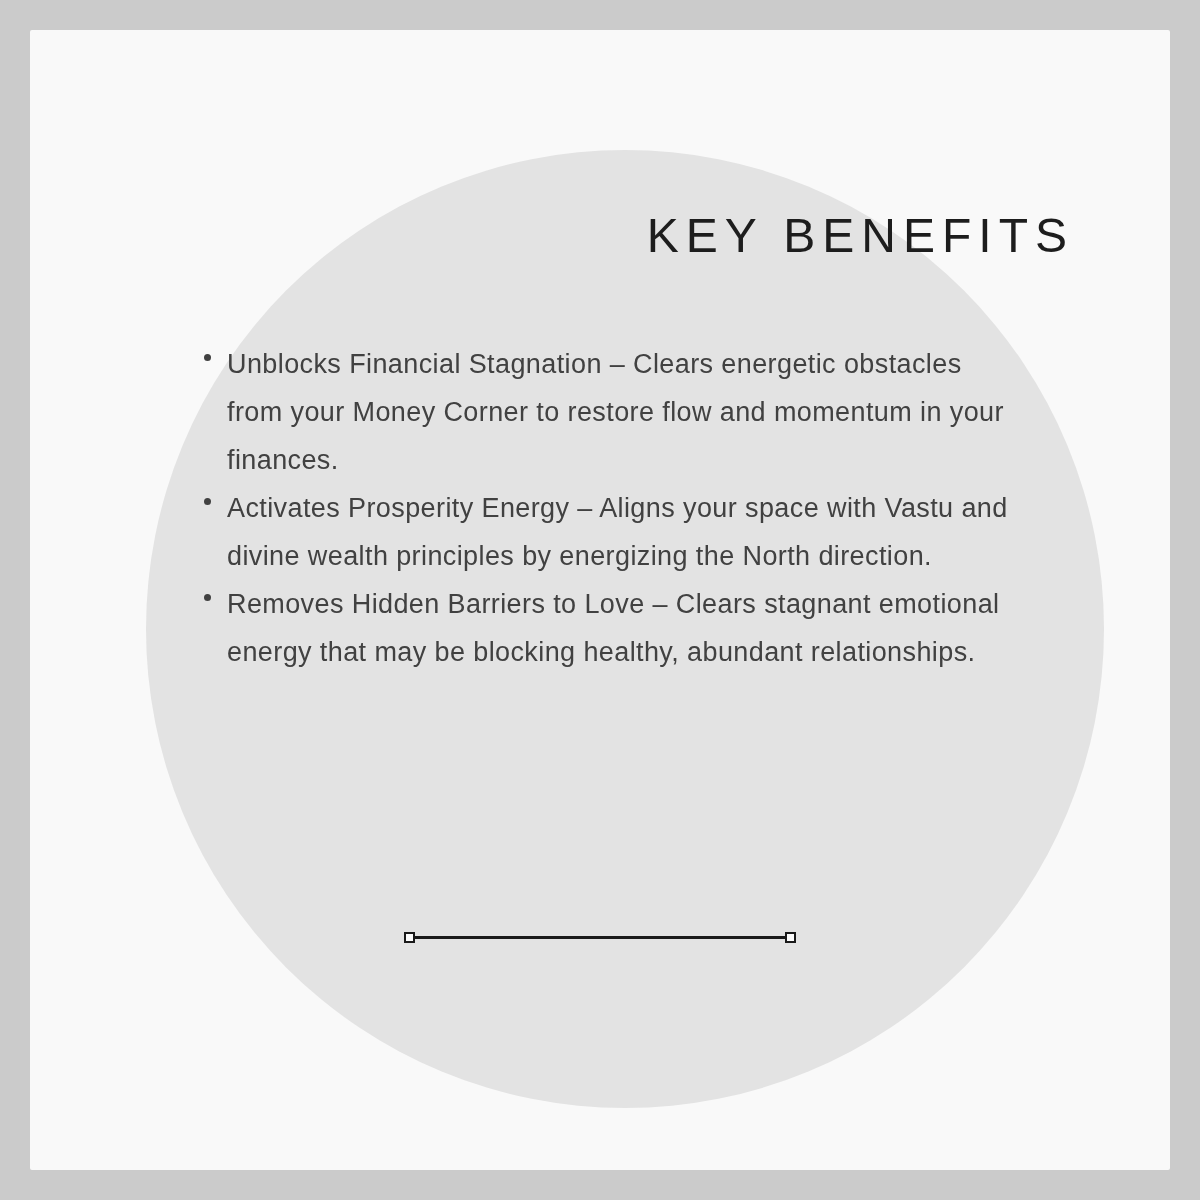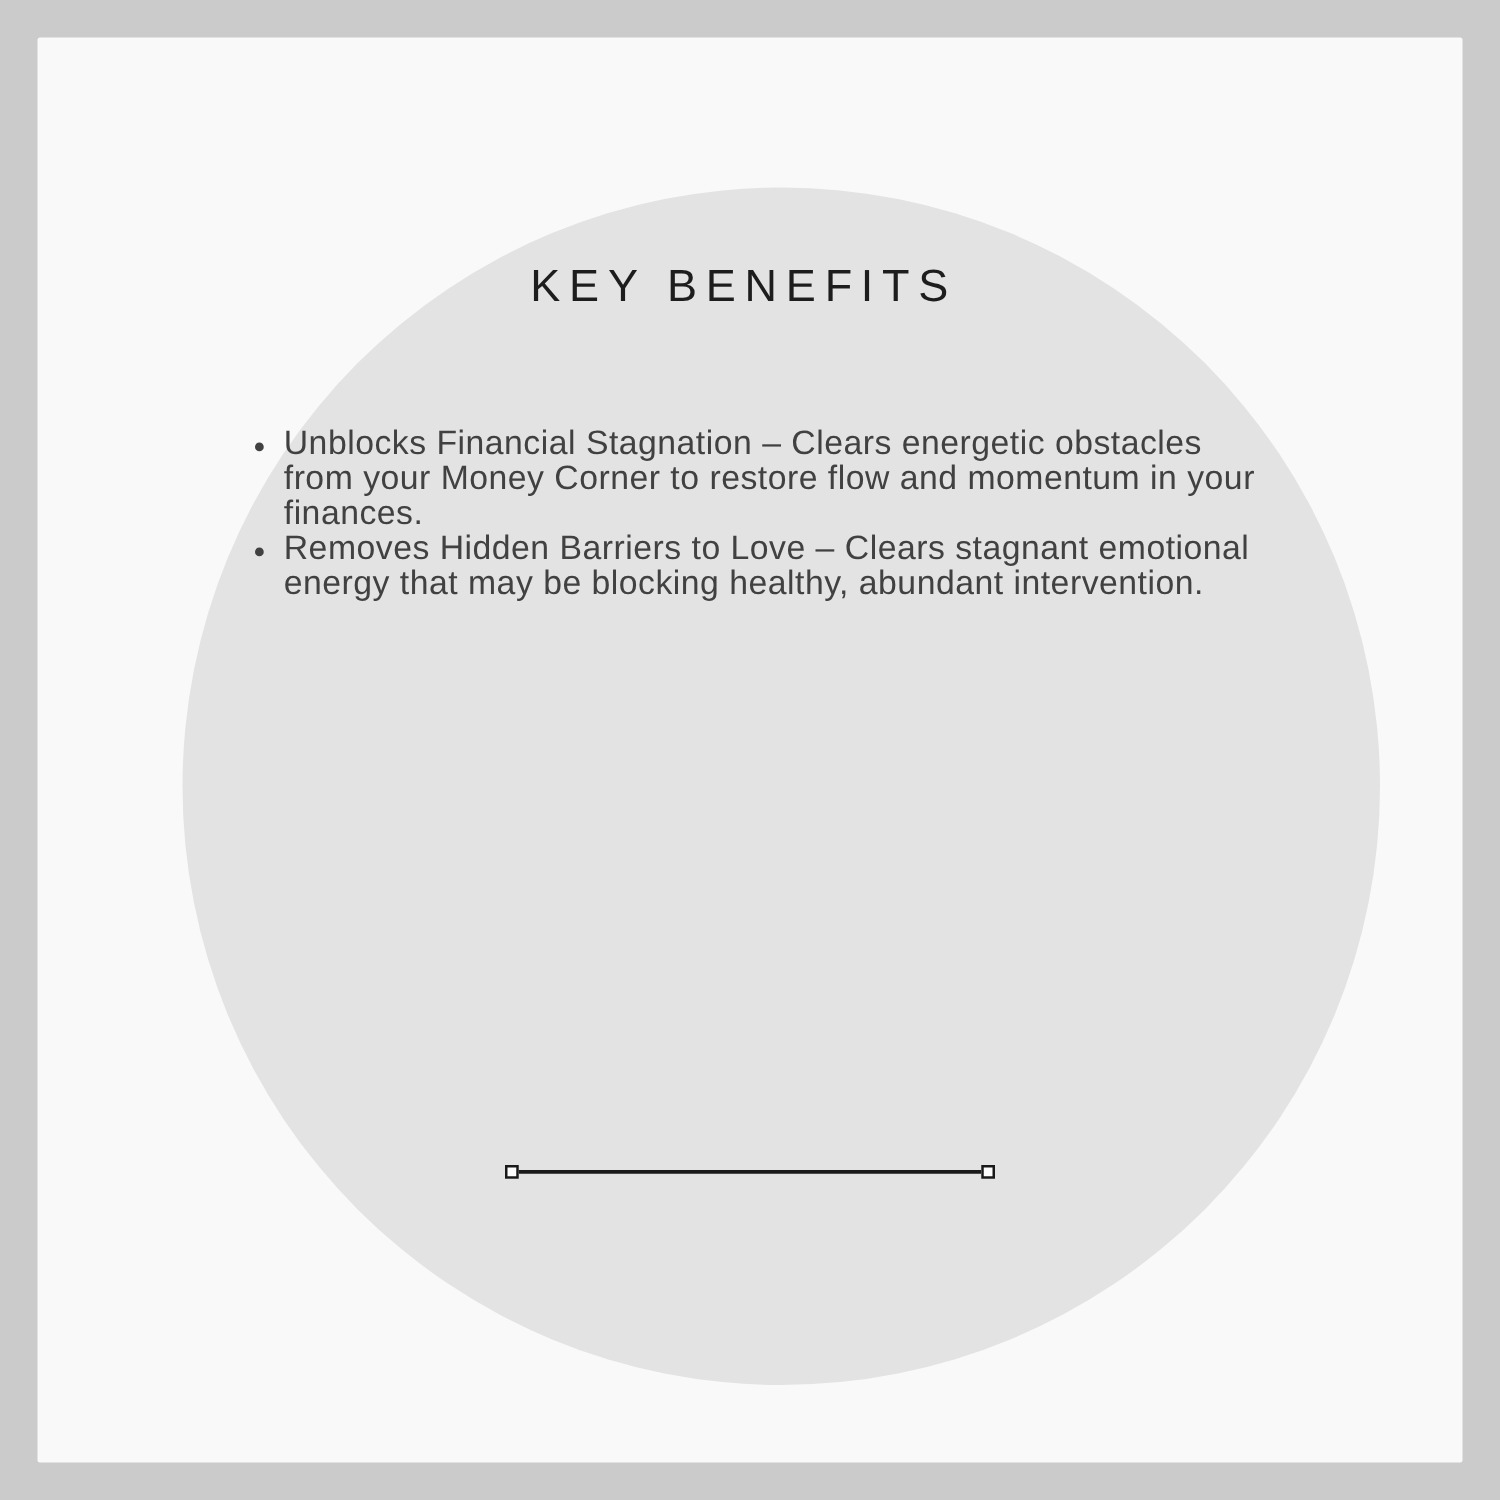--- a/index.html
+++ b/index.html
@@ -32,38 +32,38 @@
     width: 958px;
     height: 958px;
     border-radius: 50%;
     background: var(--circle, #e3e3e3);
   }
   .title {
     position: absolute;
     left: 116px;
     top: 208px;
     width: 958px;
-    text-align: center;
-    font-size: 36px;
+    text-align: right;
+    font-size: 48px;
     font-weight: 300;
     letter-spacing: 7px;
     color: var(--title_text, #1d1d1d);
     white-space: nowrap;
   }
   .benefits {
     position: absolute;
     left: 204px;
     top: 340px;
     width: 812px;
     margin: 0;
     padding: 0;
     list-style: none;
     font-size: 27px;
     font-weight: 300;
-    line-height: 28px;
+    line-height: 48px;
     letter-spacing: 0.4px;
     color: var(--body_text, #414141);
   }
   .benefits li {
     position: relative;
     padding-left: 23px;
     margin: 0;
   }
   .benefits .dot {
     position: absolute;
@@ -105,21 +105,25 @@
 
     <h1 class="title" style="position:absolute; left:86px; top:178px; margin:0;">KEY BENEFITS</h1>
 
     <ul class="benefits" style="position:absolute; left:174px; top:310px;">
       <li>
         <span class="dot"></span>
         <span>Unblocks Financial Stagnation – Clears energetic obstacles from your Money Corner to restore flow and momentum in your finances.</span>
       </li>
       <li>
         <span class="dot"></span>
-        <span>Removes Hidden Barriers to Love – Clears stagnant emotional energy that may be blocking healthy, abundant intervention.</span>
+        <span>Activates Prosperity Energy – Aligns your space with Vastu and divine wealth principles by energizing the North direction.</span>
+      </li>
+      <li>
+        <span class="dot"></span>
+        <span>Removes Hidden Barriers to Love – Clears stagnant emotional energy that may be blocking healthy, abundant relationships.</span>
       </li>
     </ul>
 
     <div class="divider" style="position:absolute; left:374px; top:901px;">
       <span class="sq"></span>
       <span class="line"></span>
       <span class="sq"></span>
     </div>
   </div>
 </div>

